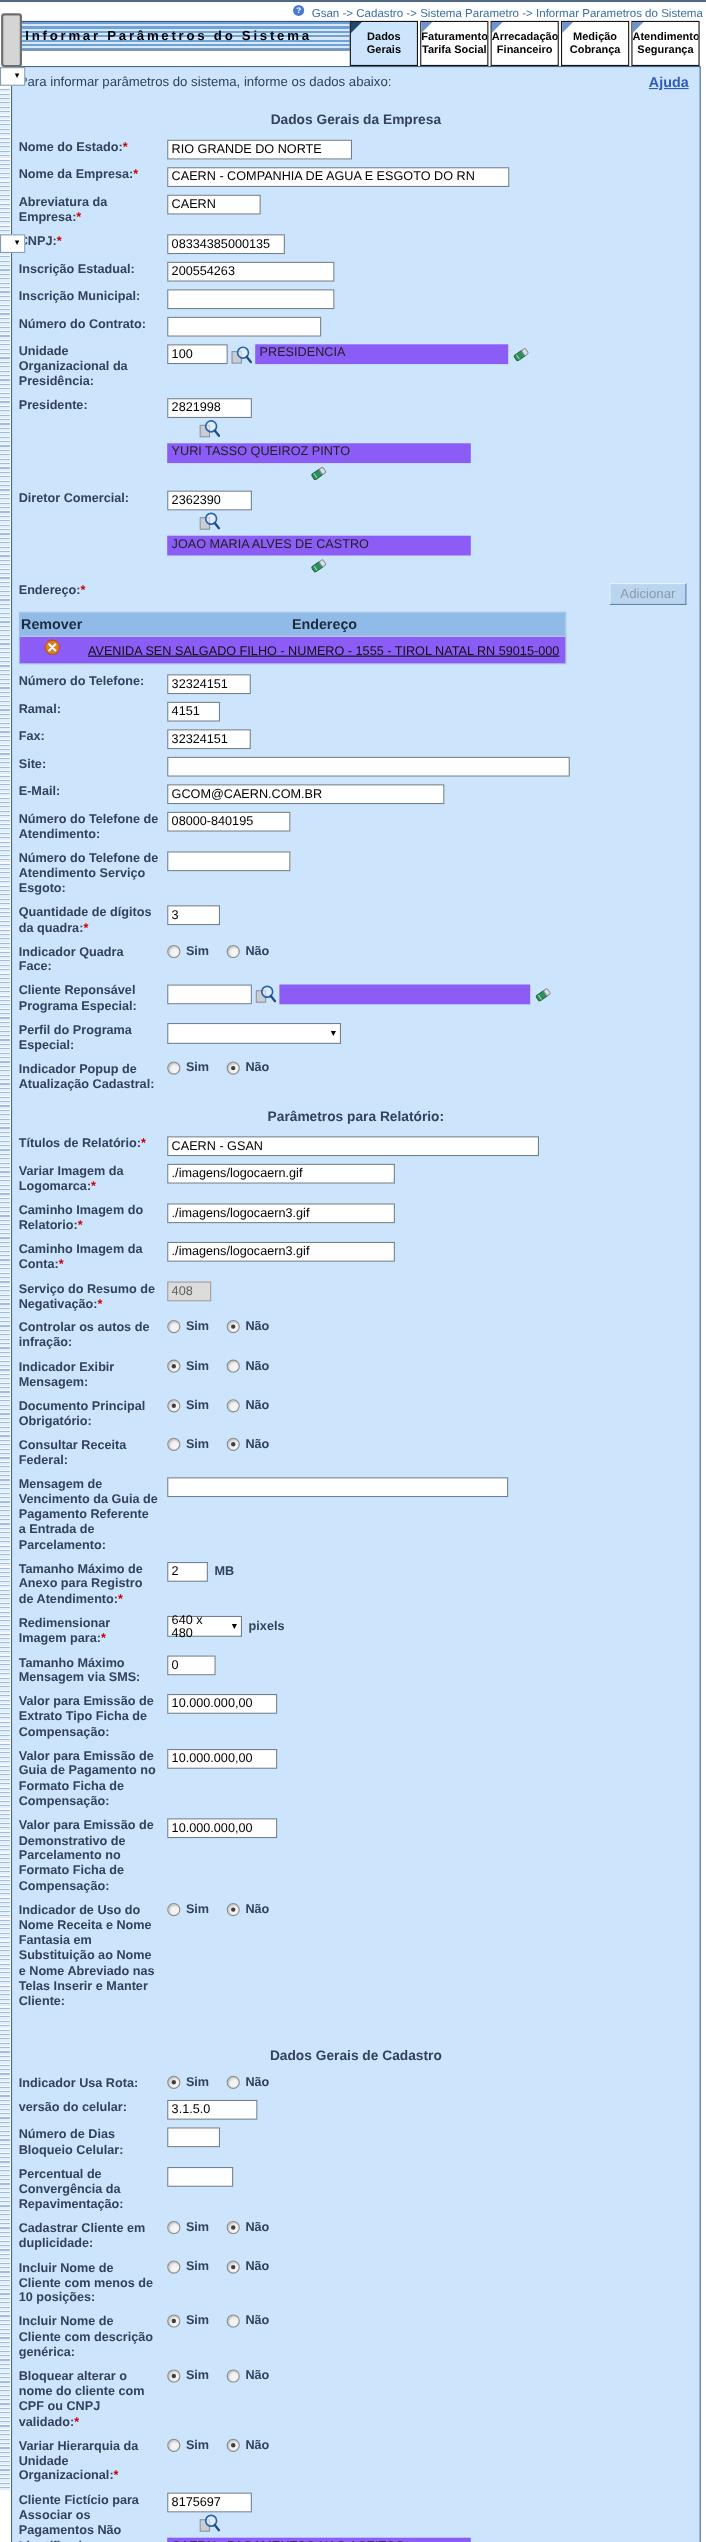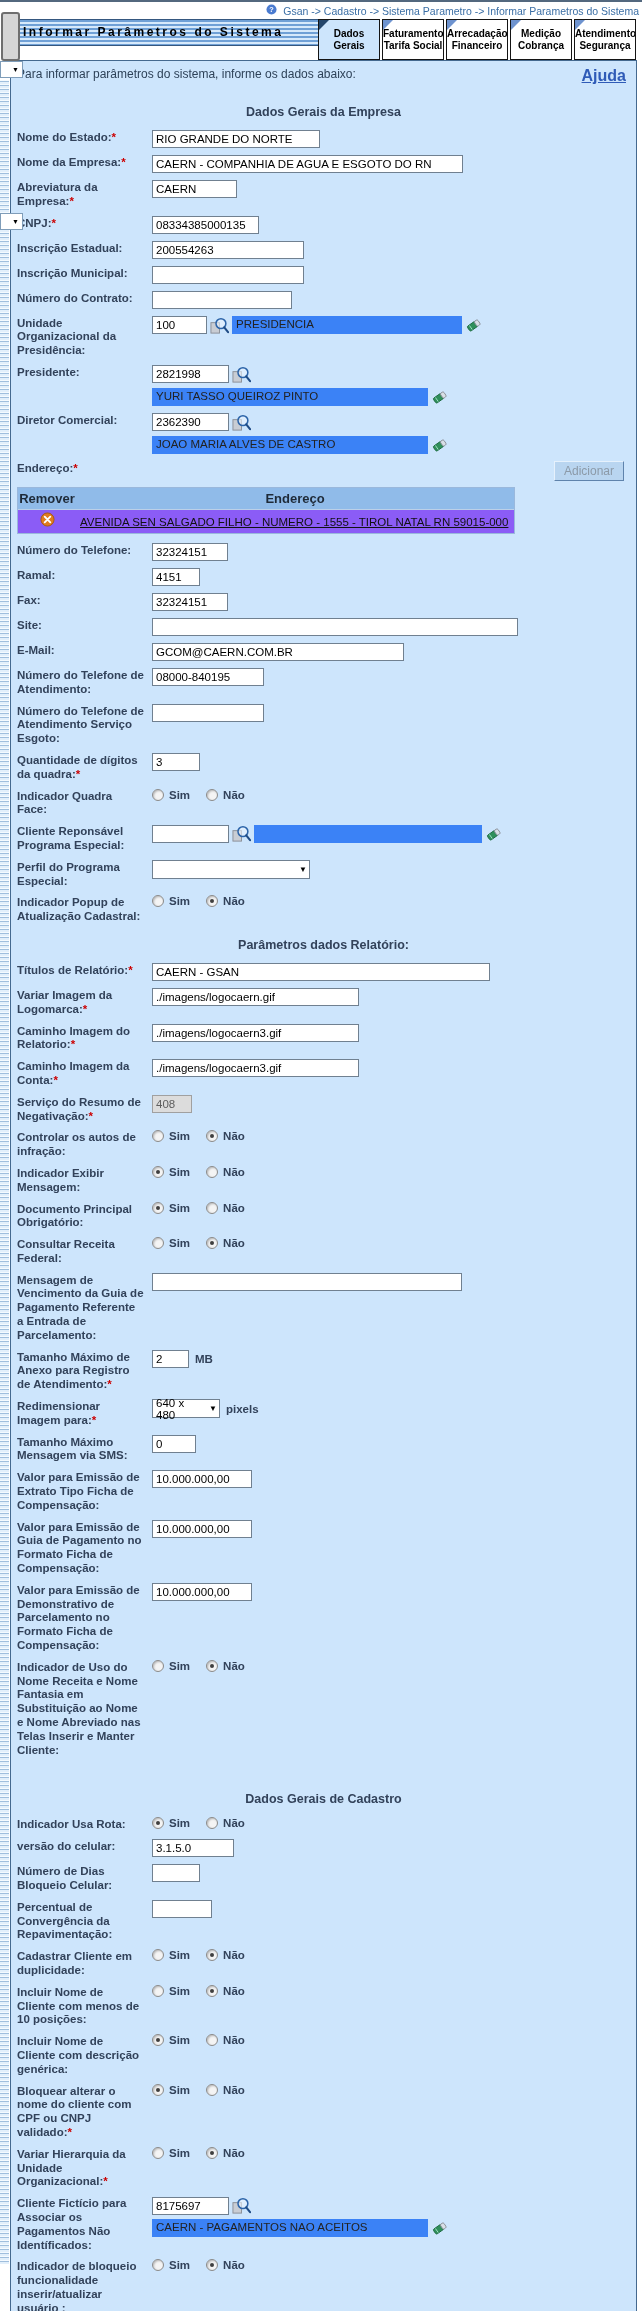--- a/index.html
+++ b/index.html
@@ -32,36 +32,36 @@
   .mini-select { position:absolute; left:0; width:23px; height:17px; background:#fff;
     border:1px solid #7F9DB9; font-size:7px; color:#000; text-align:right; padding:4px 3px 0 0; z-index:6; }
   .ms1 { top:59px; } .ms2 { top:211px; }
   .left-strip { position:absolute; left:0; top:78px; height:2184px; width:9px;
     background:repeating-linear-gradient(180deg,#F4FAFF 0 1px,#9FBEDD 1px 2px,#E2EFFB 2px 4px); z-index:1; }
 
   
   .content { position:relative; margin:0 5px 0 10px; min-height:2200px; border:1px solid #44698F;
     background:#CDE5FC; padding:2px 2px 6px 2px; z-index:2; }
   .intro { display:flex; justify-content:space-between; padding:4px 8px 6px 4px; font-size:12px; color:#2E4258; }
-  .link { color:#2F5BB7; text-decoration:underline; font-weight:bold; font-size:16px;text-align:center; }
+  .link { color:#2F5BB7; text-decoration:underline; font-weight:bold; font-size:13px;text-align:center; }
 
   .section { text-align:center; font-weight:bold; color:#32425A; font-size:12.5px; margin:14px 0 10px 0; }
 
   .row { display:flex; align-items:flex-start; margin:0 0 6px 0; }
   .lbl { width:139px; min-width:139px; padding:2px 8px 0 4px; font-size:11.5px; font-weight:bold;
     color:#32425A; line-height:1.2; }
   .req { color:#CC0000; font-weight:bold; }
   .fld { flex:1; display:flex; align-items:center; flex-wrap:wrap; padding-top:1px; }
   .fcol { display:flex; flex-direction:column; align-items:flex-start; }
-  .fline { display:flex; align-items:center; }
+  .fline { display:flex; align-items:center;flex-direction:column; }
 
   .inp { height:18px; border:1px solid #708090; background:#fff; font-size:11.5px; color:#000;
     padding:0 3px; font-family:"Liberation Sans", sans-serif; }
   .inp.dis { background:#DCDCDC; border-color:#A0A0A0; color:#5E5E5E; }
-  .ro { height:18px; background:#3b82f6; border:0; font-size:11.5px; color:#222;
+  .ro { height:18px; background:#8b5cf6; border:0; font-size:11.5px; color:#222;
     padding:2px 4px 0 4px; overflow:hidden; white-space:nowrap; }
   .unit { font-size:11.5px; font-weight:bold; color:#32425A; margin-left:6px; }
 
   .fselect { height:19px; border:1px solid #708090; background:#fff; display:flex; align-items:center;
     justify-content:space-between; padding:0 2px 0 3px; font-size:11.5px; color:#000; }
   .caret { font-size:8px; color:#000; margin-left:4px; }
 
   .radio { width:12px; height:12px; border-radius:50%; border:1px solid #8A8A8A; background:#F4F4F4;
     box-shadow:inset 1px 1px 2px #b9b9b9; margin-right:5px; position:relative; flex:none; }
   .radio.sel::after { content:""; position:absolute; left:3px; top:3px; width:4px; height:4px;
@@ -375,21 +375,21 @@
         </div>
         <div class="row">
           <div class="lbl"><span>Indicador Popup de Atualização Cadastral:</span></div>
           <div class="fld">
             <span class="radio"></span>
             <span class="optlbl">Sim</span>
             <span class="radio sel"></span>
             <span class="optlbl">Não</span>
           </div>
         </div>
-        <div class="section"><span>Parâmetros dados Relatório:</span></div>
+        <div class="section"><span>Parâmetros para Relatório:</span></div>
         <div class="row">
           <div class="lbl"><span>Títulos de Relatório:</span><span class="req">*</span></div>
           <div class="fld">
             <input class="inp" value="CAERN - GSAN" style="width: 338px;">
           </div>
         </div>
         <div class="row">
           <div class="lbl"><span>Variar Imagem da Logomarca:</span><span class="req">*</span></div>
           <div class="fld">
             <input class="inp" value="./imagens/logocaern.gif" style="width: 207px;">

